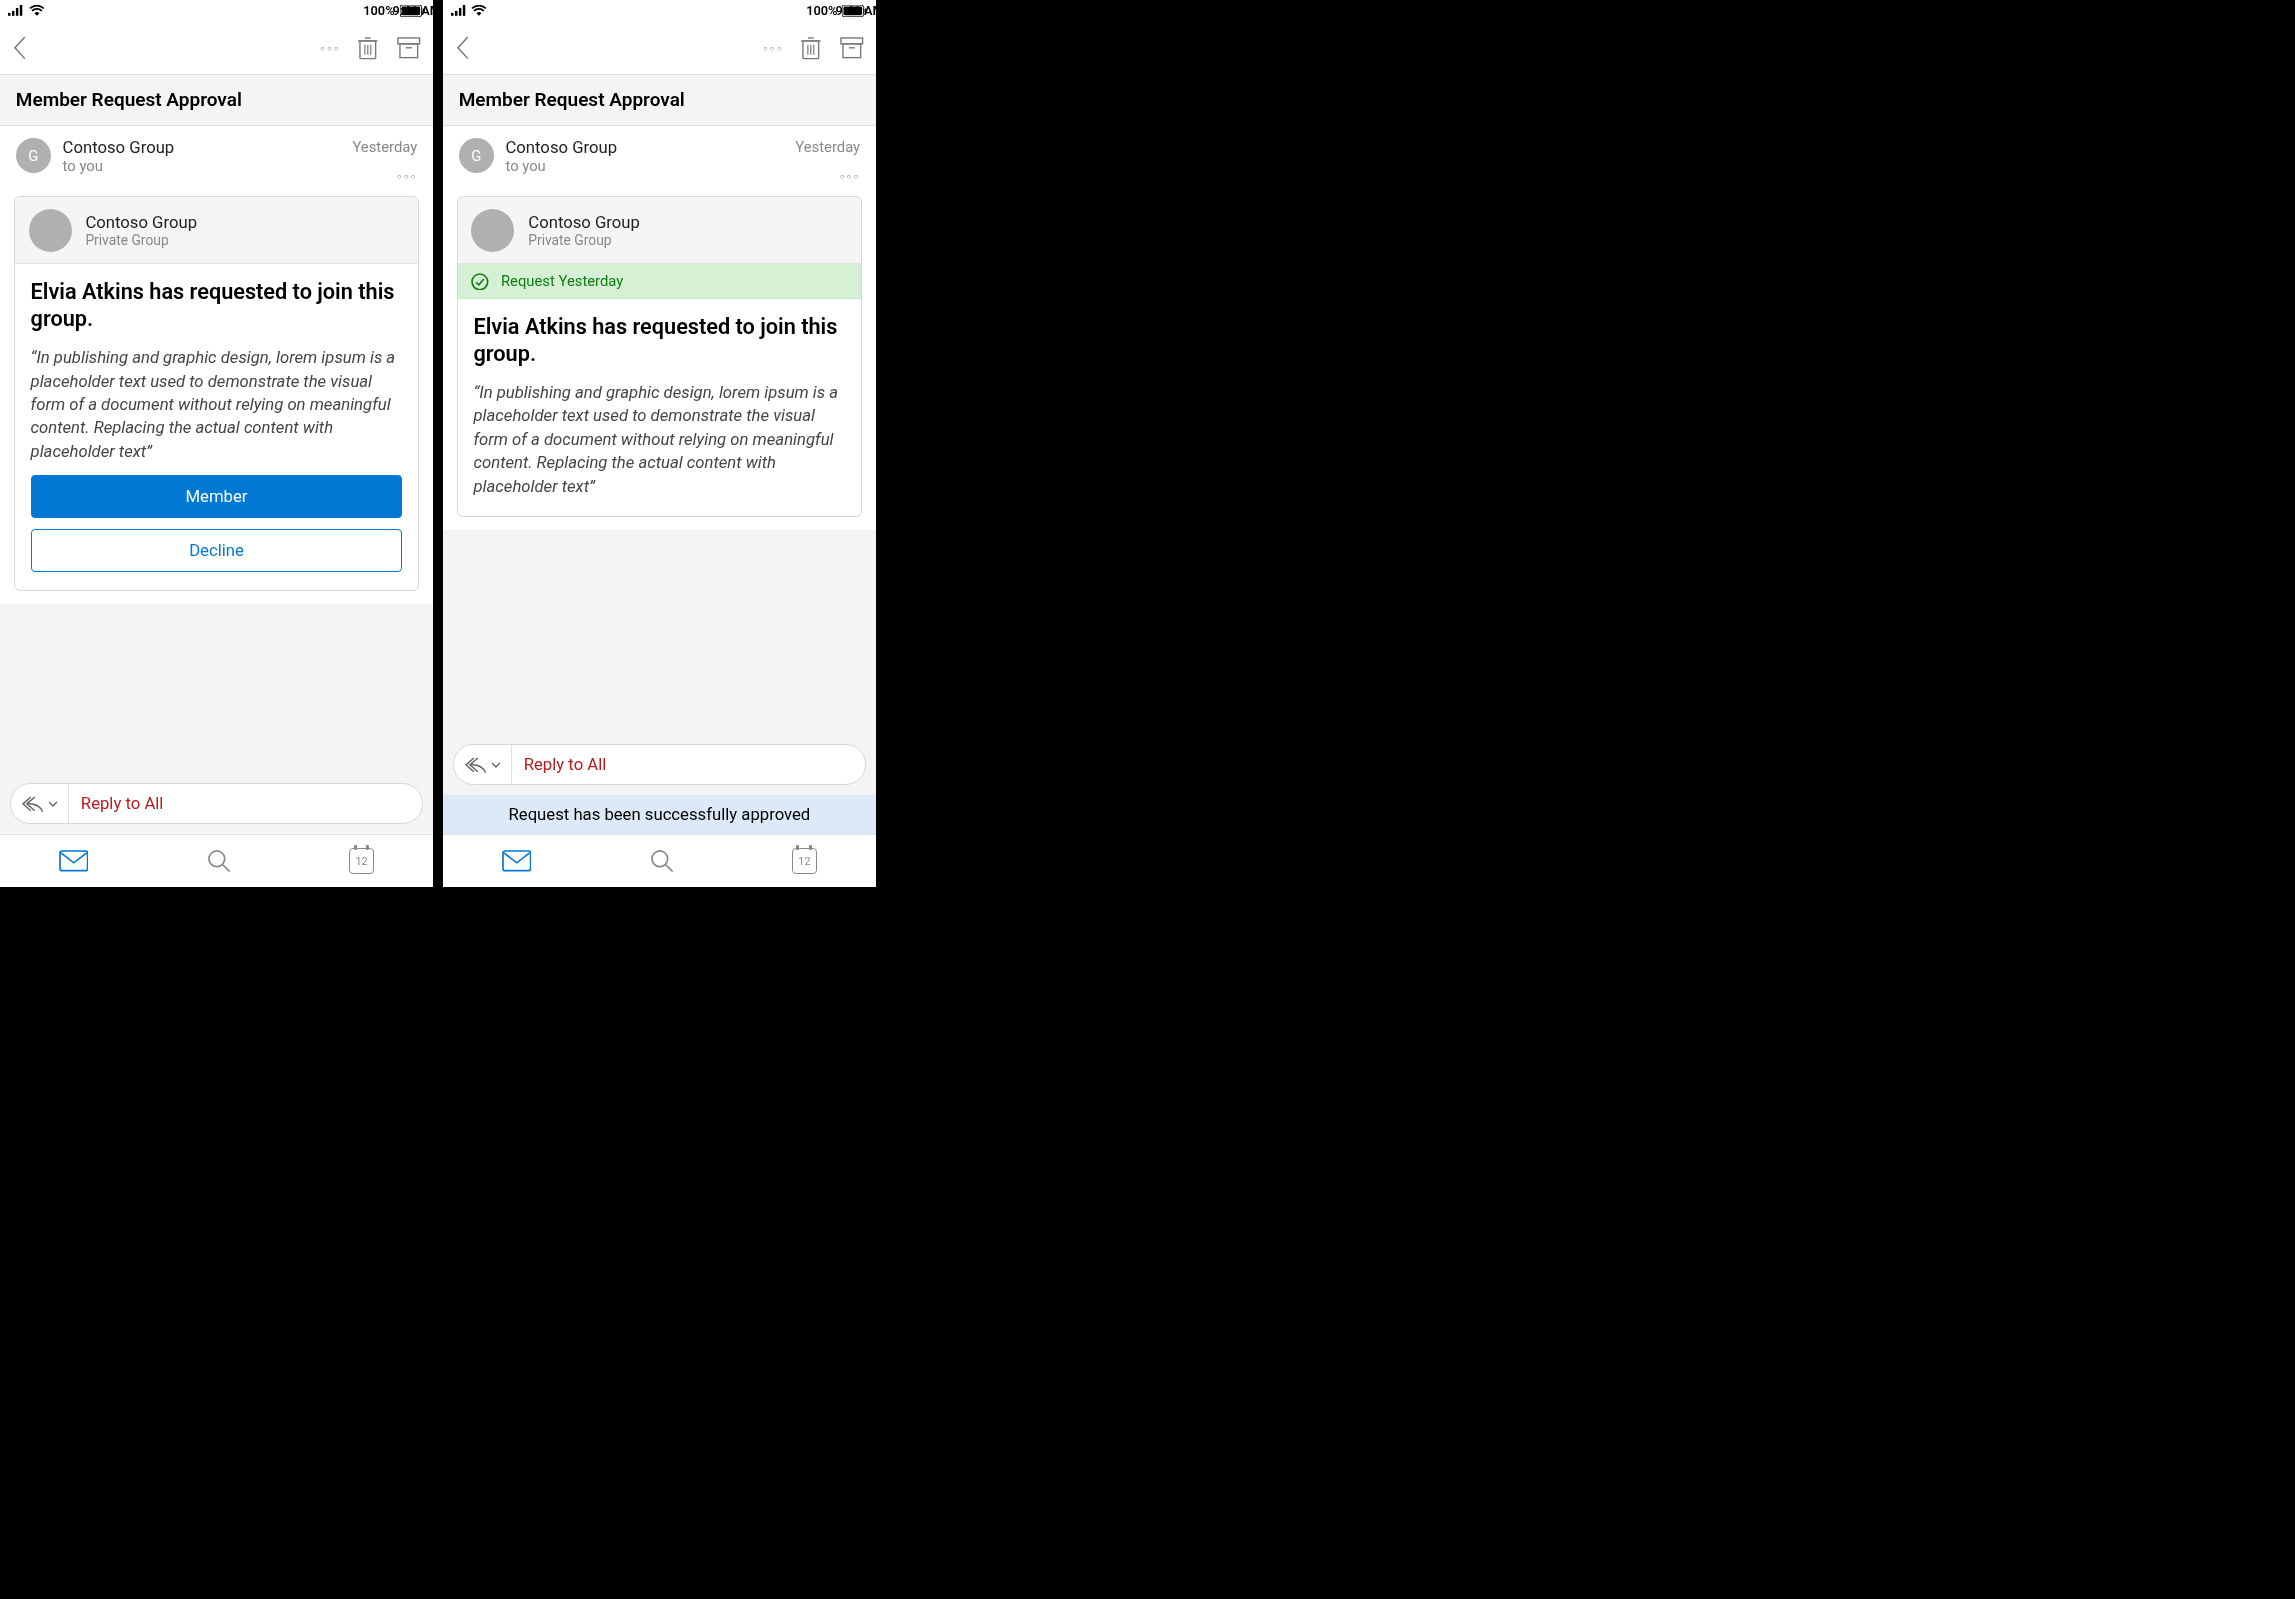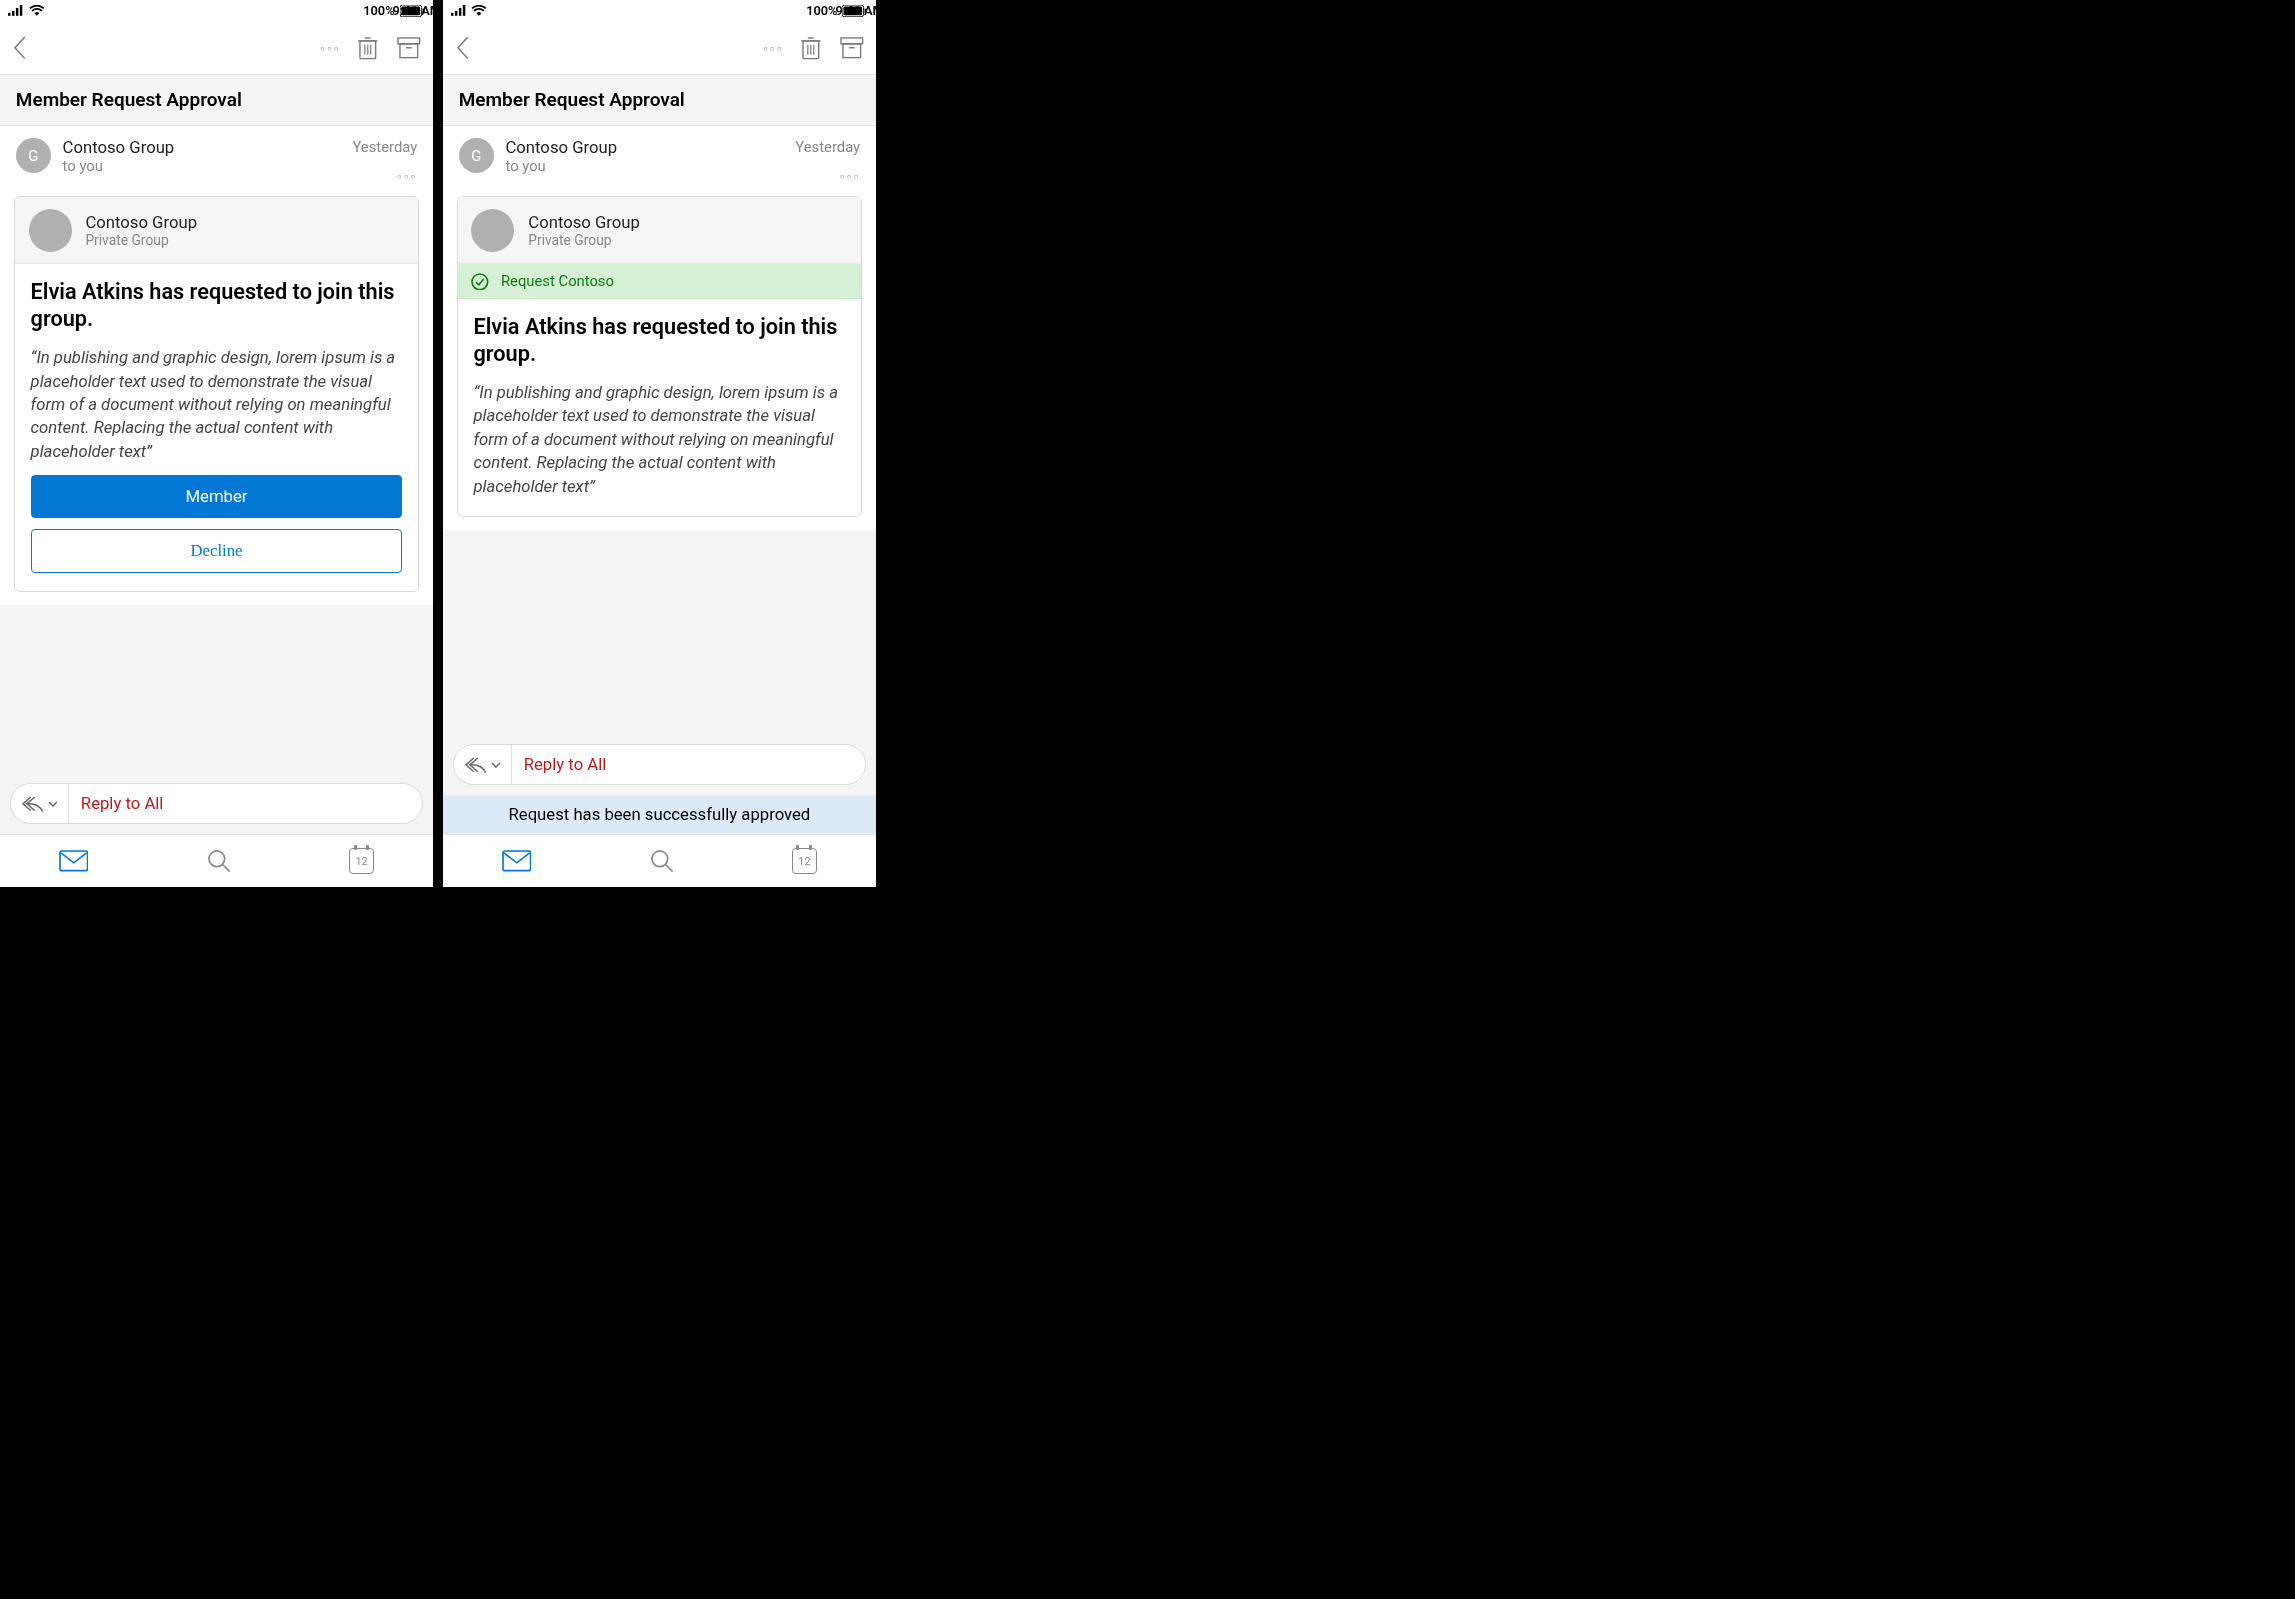--- a/index.html
+++ b/index.html
@@ -92,21 +92,21 @@
     font-size:14.8px;
   }
   .card-body{padding:13.8px 15.8px 17.7px 15.8px;}
   .request-text{font-size:21.7px;font-weight:600;line-height:1.25;margin-bottom:13.8px;}
   .quote-text{font-size:16.7px;font-style:italic;color:#444;line-height:1.4;}
   .btn{
     width:100%;padding:10.8px 0;border-radius:3.9px;font-size:16.7px;text-align:center;margin-top:11.8px;
     cursor:pointer;
   }
   .btn-primary{background:#0078d4;color:#fff;border:1px solid #0078d4;}
-  .btn-secondary{background:#fff;color:#0078d4;border:1px solid #0078d4;font-family:Liberation Serif, serif;}
+  .btn-secondary{background:#fff;color:#0078d4;border:1px solid #0078d4;}
   
   .content{flex:1;background:#f4f4f4;display:flex;flex-direction:column;}
   .content-white{background:#fff;}
   .flex-spacer{flex:1;}
   .reply-bar{
     background:#fff;
     border:1px solid #d8d8d8;border-radius:21.7px;
     margin:9.9px;display:flex;align-items:center;
     height:41px;
   }
@@ -339,21 +339,21 @@
             <div class="group-sub">Private Group</div>
           </div>
         </div>
         <div class="approved-banner">
           <span>
             <svg width="17.7" height="17.7" viewBox="0 0 18 18">
                 <circle cx="9" cy="9" r="8" fill="none" stroke="#107c10" stroke-width="1.6"></circle>
                 <polyline points="5,9.5 8,12 13,6" fill="none" stroke="#107c10" stroke-width="1.6"></polyline>
               </svg>
           </span>
-          <span>Request Contoso</span>
+          <span>Request Yesterday</span>
         </div>
         <div class="card-body">
           <div class="request-text">Elvia Atkins has requested to join this group.</div>
           <div class="quote-text">“In publishing and graphic design, lorem ipsum is a placeholder text used to demonstrate the visual form of a document without relying on meaningful content. Replacing the actual content with placeholder text”</div>
         </div>
       </div>
     </div>
     <div class="flex-spacer"></div>
     <div class="reply-bar">
       <div class="reply-left">

